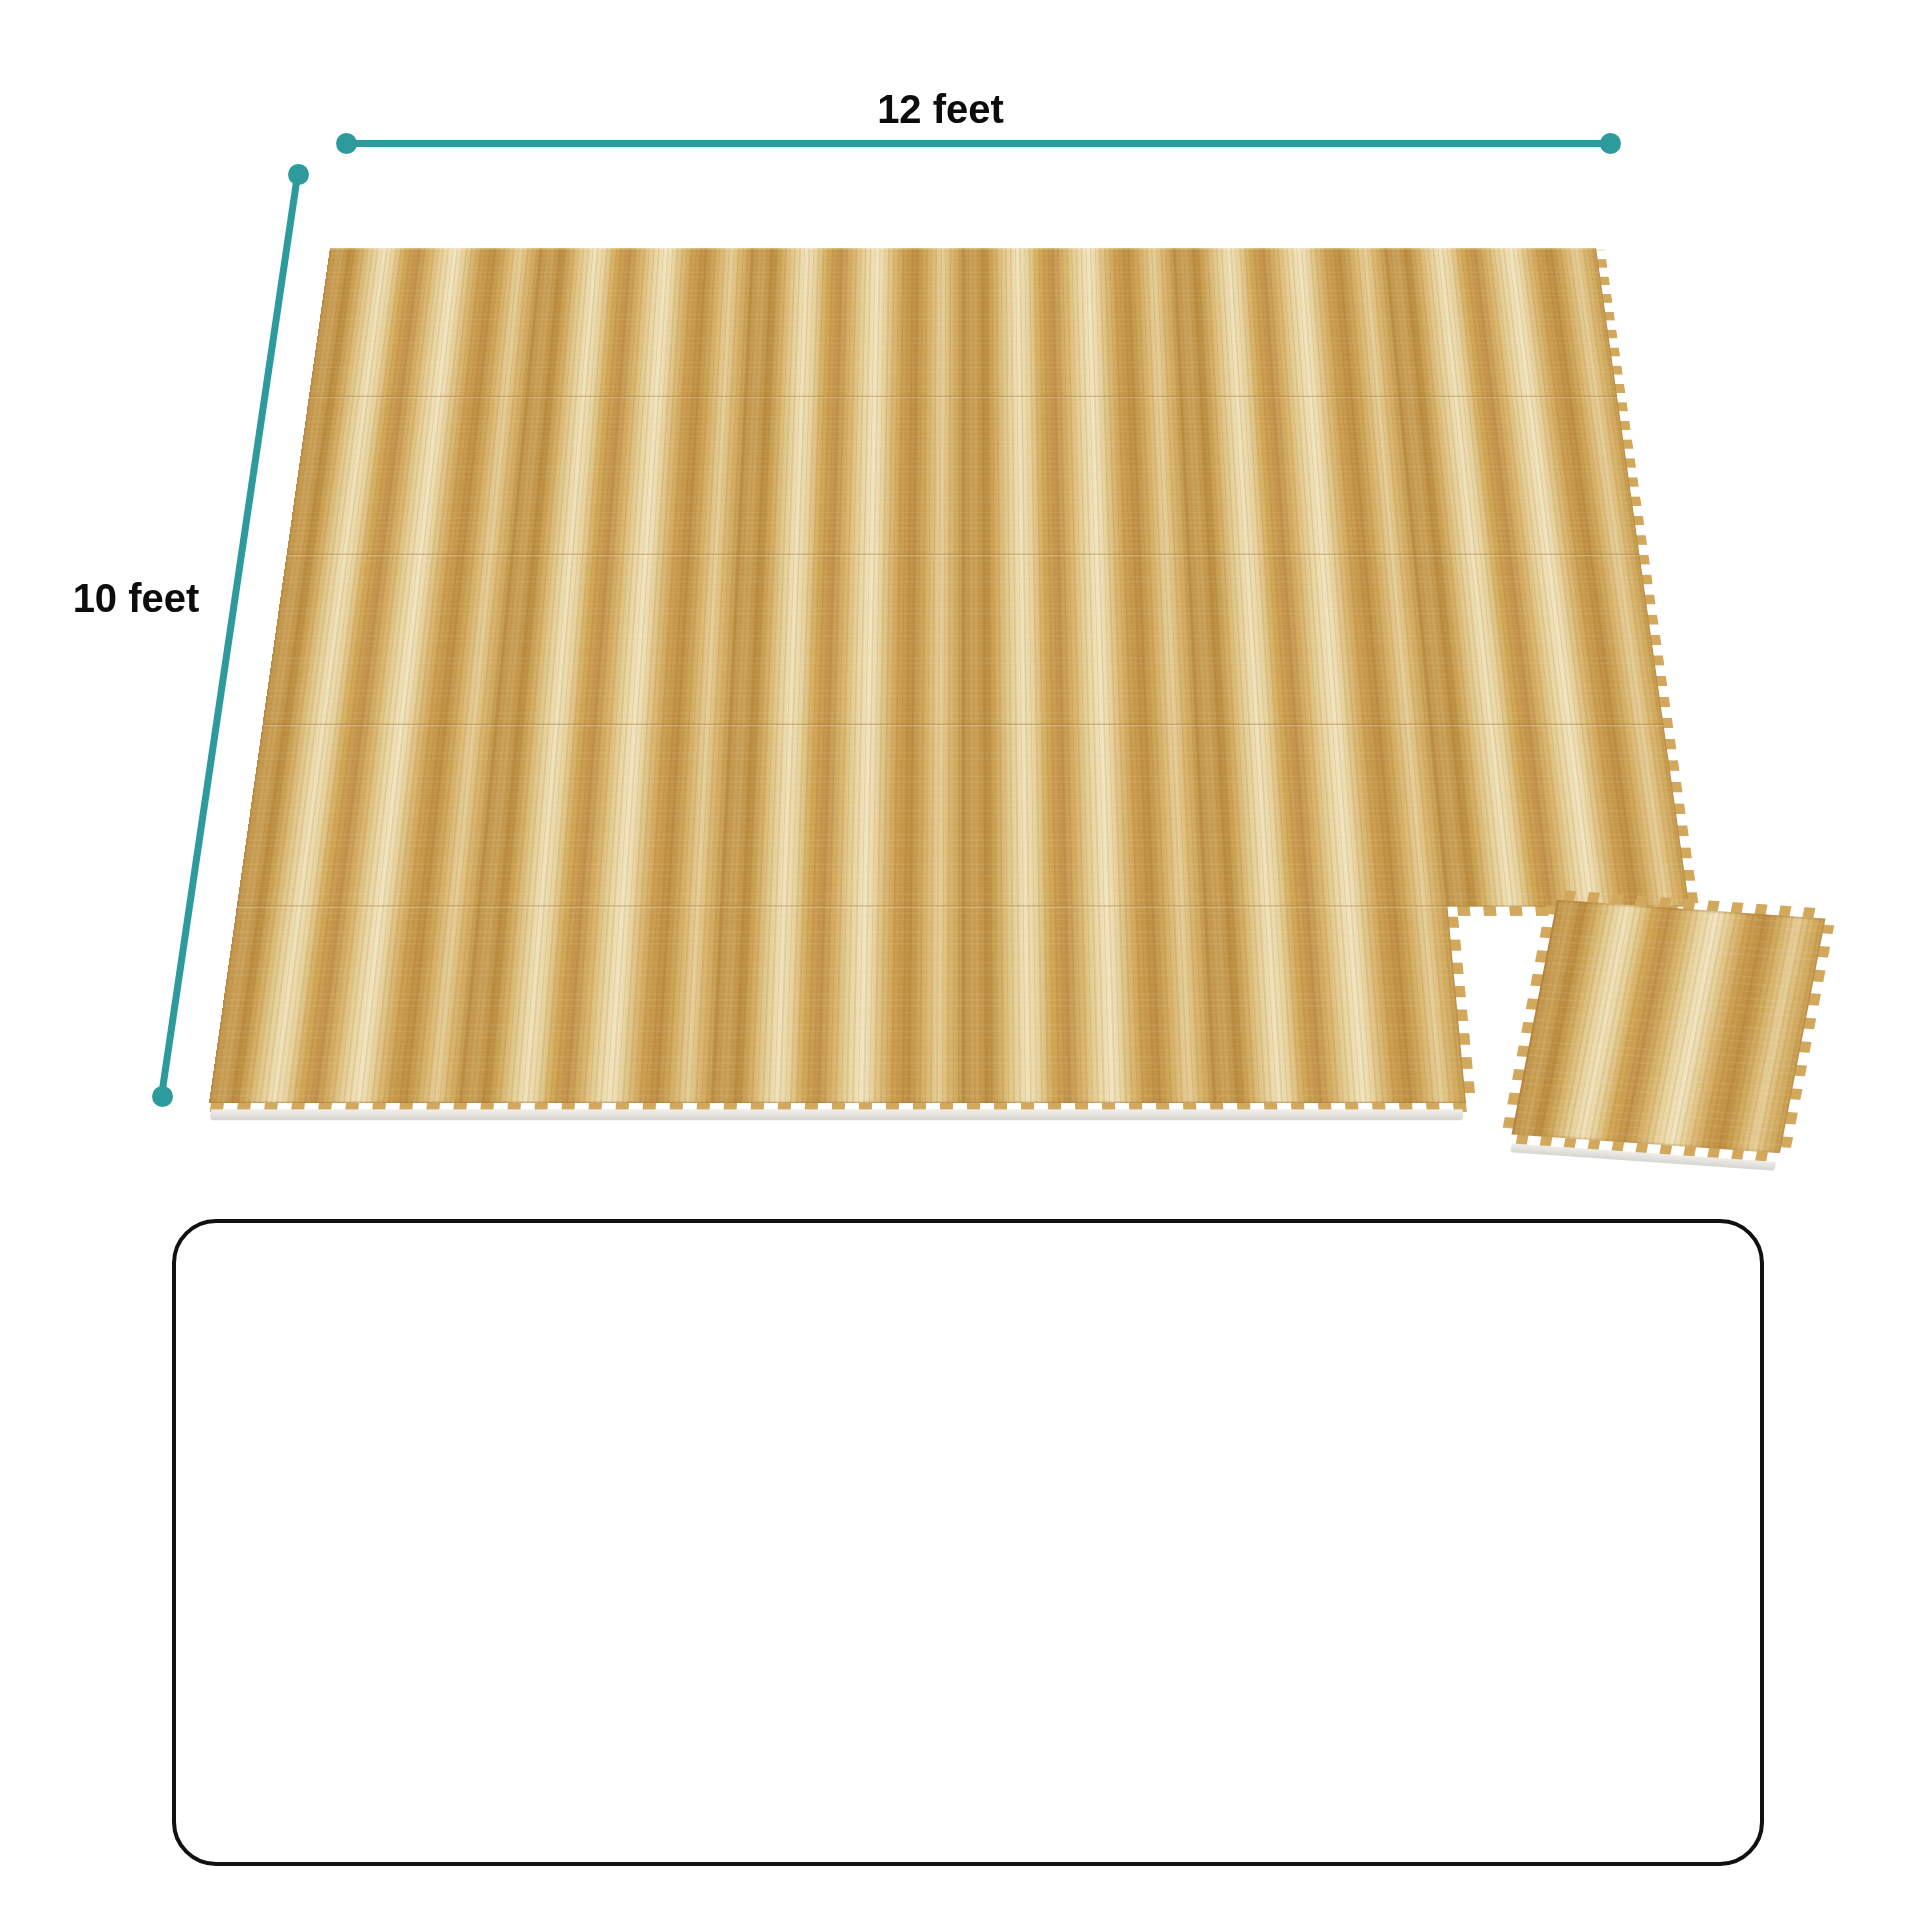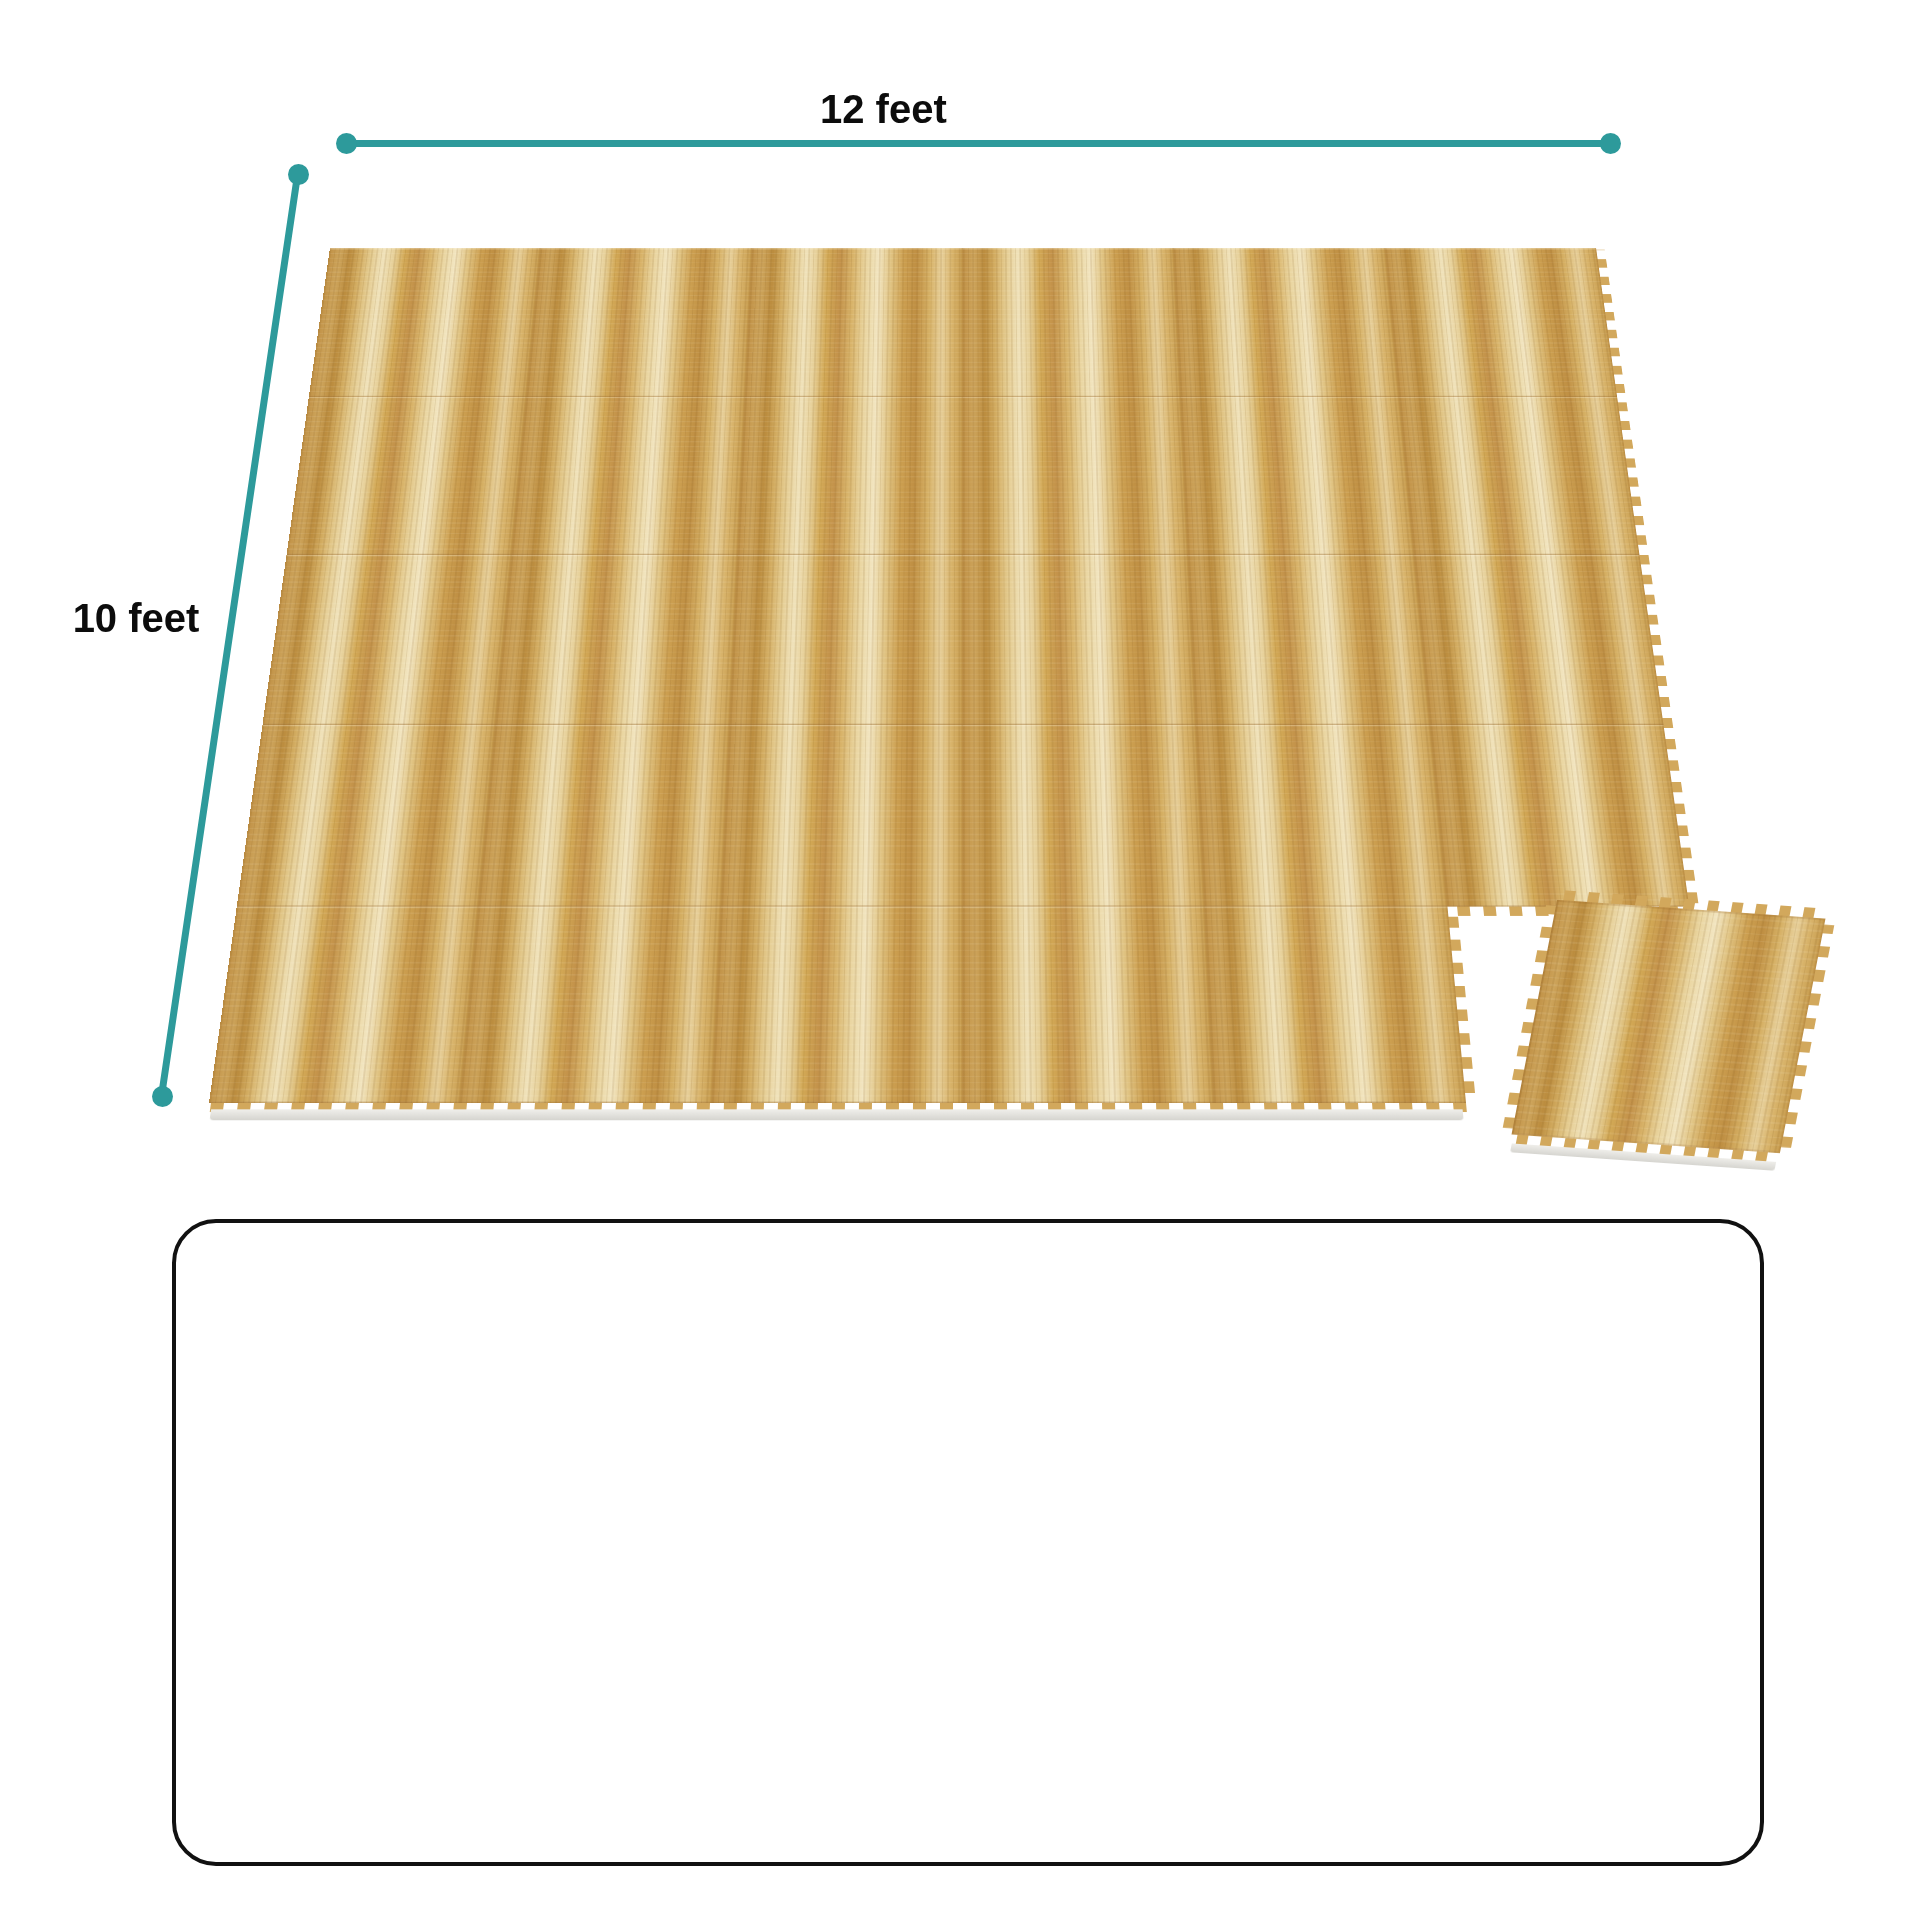--- a/index.html
+++ b/index.html
@@ -1,22 +1,22 @@
 <!DOCTYPE html>
 <html style="font-size:13px"><head>
 <meta charset="utf-8">
 <style>
   html,body{margin:0;padding:0;background:#ffffff;}
   #canvas{position:relative;width:1925px;height:1925px;background:#ffffff;overflow:hidden;
           font-family:"Liberation Sans",sans-serif;}
 
   
   .dim-label{position:absolute;font-weight:700;font-size:40px;color:#0c0c0c;}
-  #label12{left:820px;top:87px;width:241px;}
-  #label10{left:44px;top:596px;width:184px;text-align:center;}
+  #label12{left:820px;top:87px;width:241px;text-align:center;}
+  #label10{left:44px;top:576px;width:184px;text-align:center;}
   .dim-line-h{position:absolute;left:346px;top:140px;width:1264px;height:7.2px;background:#2d9a9b;border-radius:4px;}
   .dim-line-v{position:absolute;left:226px;top:169px;width:7.2px;height:933px;background:#2d9a9b;border-radius:4px;transform:rotate(8.4deg);}
   .dim-dot{position:absolute;width:21px;height:21px;border-radius:50%;background:#2d9a9b;}
 
   
   :root{
     --tile-grad:linear-gradient(90deg,#c09146 0%,#cda45b 5%,#bb8c3e 10%,#d3ad62 15%,#e4cb8f 20%,#f0e2ba 26%,#e6cf97 31%,#d2a855 36%,#c3924a 42%,#d8b369 48%,#e9d49e 54%,#f2e5c0 60%,#e0c382 66%,#cc9f50 72%,#bf8f43 78%,#d5af63 84%,#e7cf99 90%,#d8b36a 95%,#c79c4e 100%);
     --tile-spots:repeating-linear-gradient(90deg,rgba(125,85,25,.12) 0 1.6px,rgba(255,255,255,0) 1.6px 5.6px),
                  repeating-linear-gradient(0deg,rgba(255,252,240,.08) 0 1.6px,rgba(0,0,0,0) 1.6px 7.2px);
   }

